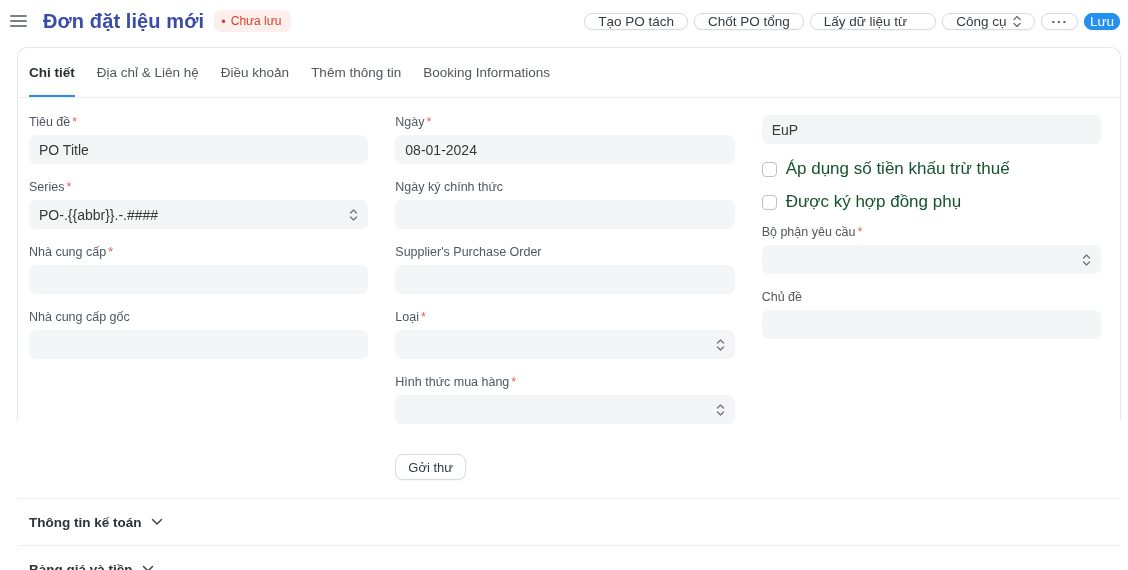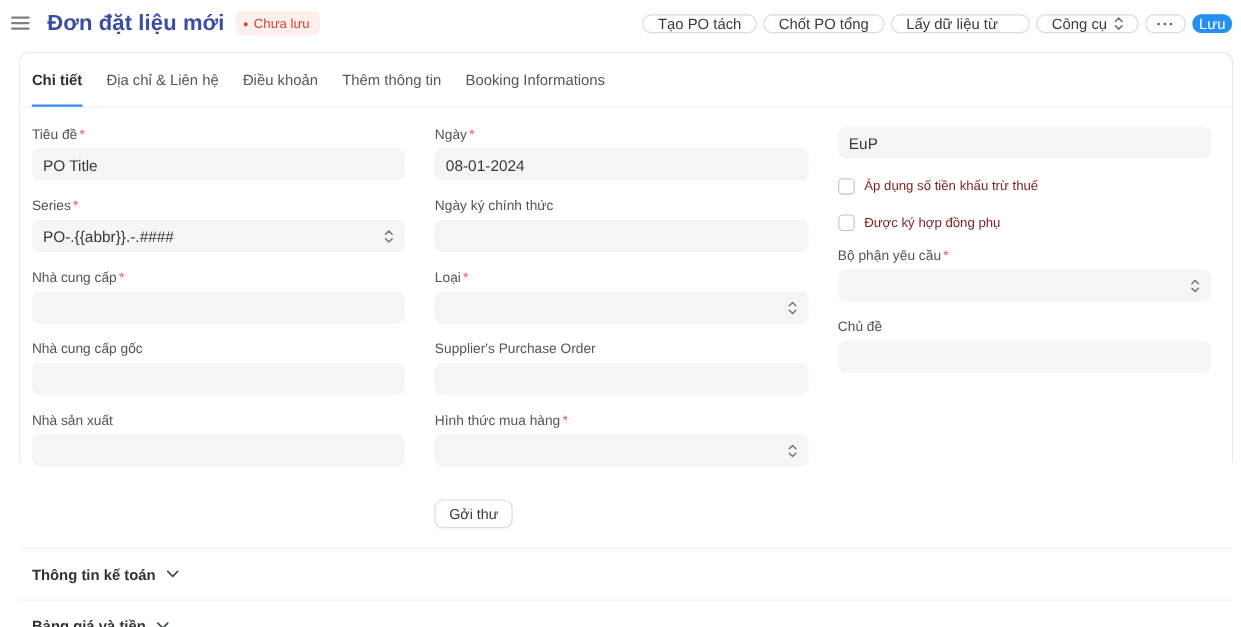--- a/index.html
+++ b/index.html
@@ -45,21 +45,21 @@
     font-family:inherit; outline:none; }
   .select-control { display:flex; align-items:center; justify-content:space-between;
     cursor:pointer; }
   .select-control .val { overflow:hidden; white-space:nowrap; }
   .sel-icon { flex:0 0 auto; margin-left:6px; }
 
   .cb-row { display:flex; align-items:center; gap:9px; height:18px; margin-bottom:15px; }
   .cb-row:nth-of-type(3) { margin-bottom:14px; }
   .cb-row input[type=checkbox] { width:15px; height:15px; appearance:none; -webkit-appearance:none;
     border:1px solid #bcc2c9; border-radius:4px; background:#fff; cursor:pointer; }
-  .cb-row .cb-label { font-size:12px; color:#7f1d1d; }
+  .cb-row .cb-label { font-size:17px; color:#14532d; }
 
   .mail-btn { margin-top:14px; height:26px; background:#fff; border:1px solid #d7dade;
     border-radius:8px; font-size:13px; color:#333c44; padding:0 12px; cursor:pointer;
     font-family:inherit; box-shadow:0 1px 1px rgba(0,0,0,.04); }
 
   
   .section { border-top:1px solid #edeff1; height:47px; display:flex; align-items:center;
     padding:0 11px; cursor:pointer; }
   .section .s-title { font-size:13.5px; font-weight:700; color:#2e3338; margin-right:9px; }
   .form-bottom-gap { height:18px; }
@@ -144,47 +144,43 @@
         </div>
       </div>
       <div class="field">
         <label><span>Nhà cung cấp</span><span class="req">*</span></label>
         <input class="control" value="" style="">
       </div>
       <div class="field">
         <label><span>Nhà cung cấp gốc</span></label>
         <input class="control" value="" style="">
       </div>
-      <div class="field">
-        <label><span>Nhà sản xuất</span></label>
-        <input class="control" value="" style="">
-      </div>
     </div>
 
     <div>
       <div class="field">
         <label><span>Ngày</span><span class="req">*</span></label>
         <input class="control" value="08-01-2024" style="">
       </div>
       <div class="field">
         <label><span>Ngày ký chính thức</span></label>
         <input class="control" value="" style="">
       </div>
       <div class="field">
+        <label><span>Supplier's Purchase Order</span></label>
+        <input class="control" value="" style="">
+      </div>
+      <div class="field">
         <label><span>Loại</span><span class="req">*</span></label>
         <div class="control select-control">
           <span class="val"></span>
           <svg class="sel-icon" width="9" height="14" viewBox="0 0 9 14">
               <path d="M1.5 5 L4.5 2 L7.5 5 M1.5 9 L4.5 12 L7.5 9" fill="none" stroke="#707880" stroke-width="1.4" stroke-linecap="round" stroke-linejoin="round"></path>
             </svg>
         </div>
-      </div>
-      <div class="field">
-        <label><span>Supplier's Purchase Order</span></label>
-        <input class="control" value="" style="">
       </div>
       <div class="field">
         <label><span>Hình thức mua hàng</span><span class="req">*</span></label>
         <div class="control select-control">
           <span class="val"></span>
           <svg class="sel-icon" width="9" height="14" viewBox="0 0 9 14">
               <path d="M1.5 5 L4.5 2 L7.5 5 M1.5 9 L4.5 12 L7.5 9" fill="none" stroke="#707880" stroke-width="1.4" stroke-linecap="round" stroke-linejoin="round"></path>
             </svg>
         </div>
       </div>

